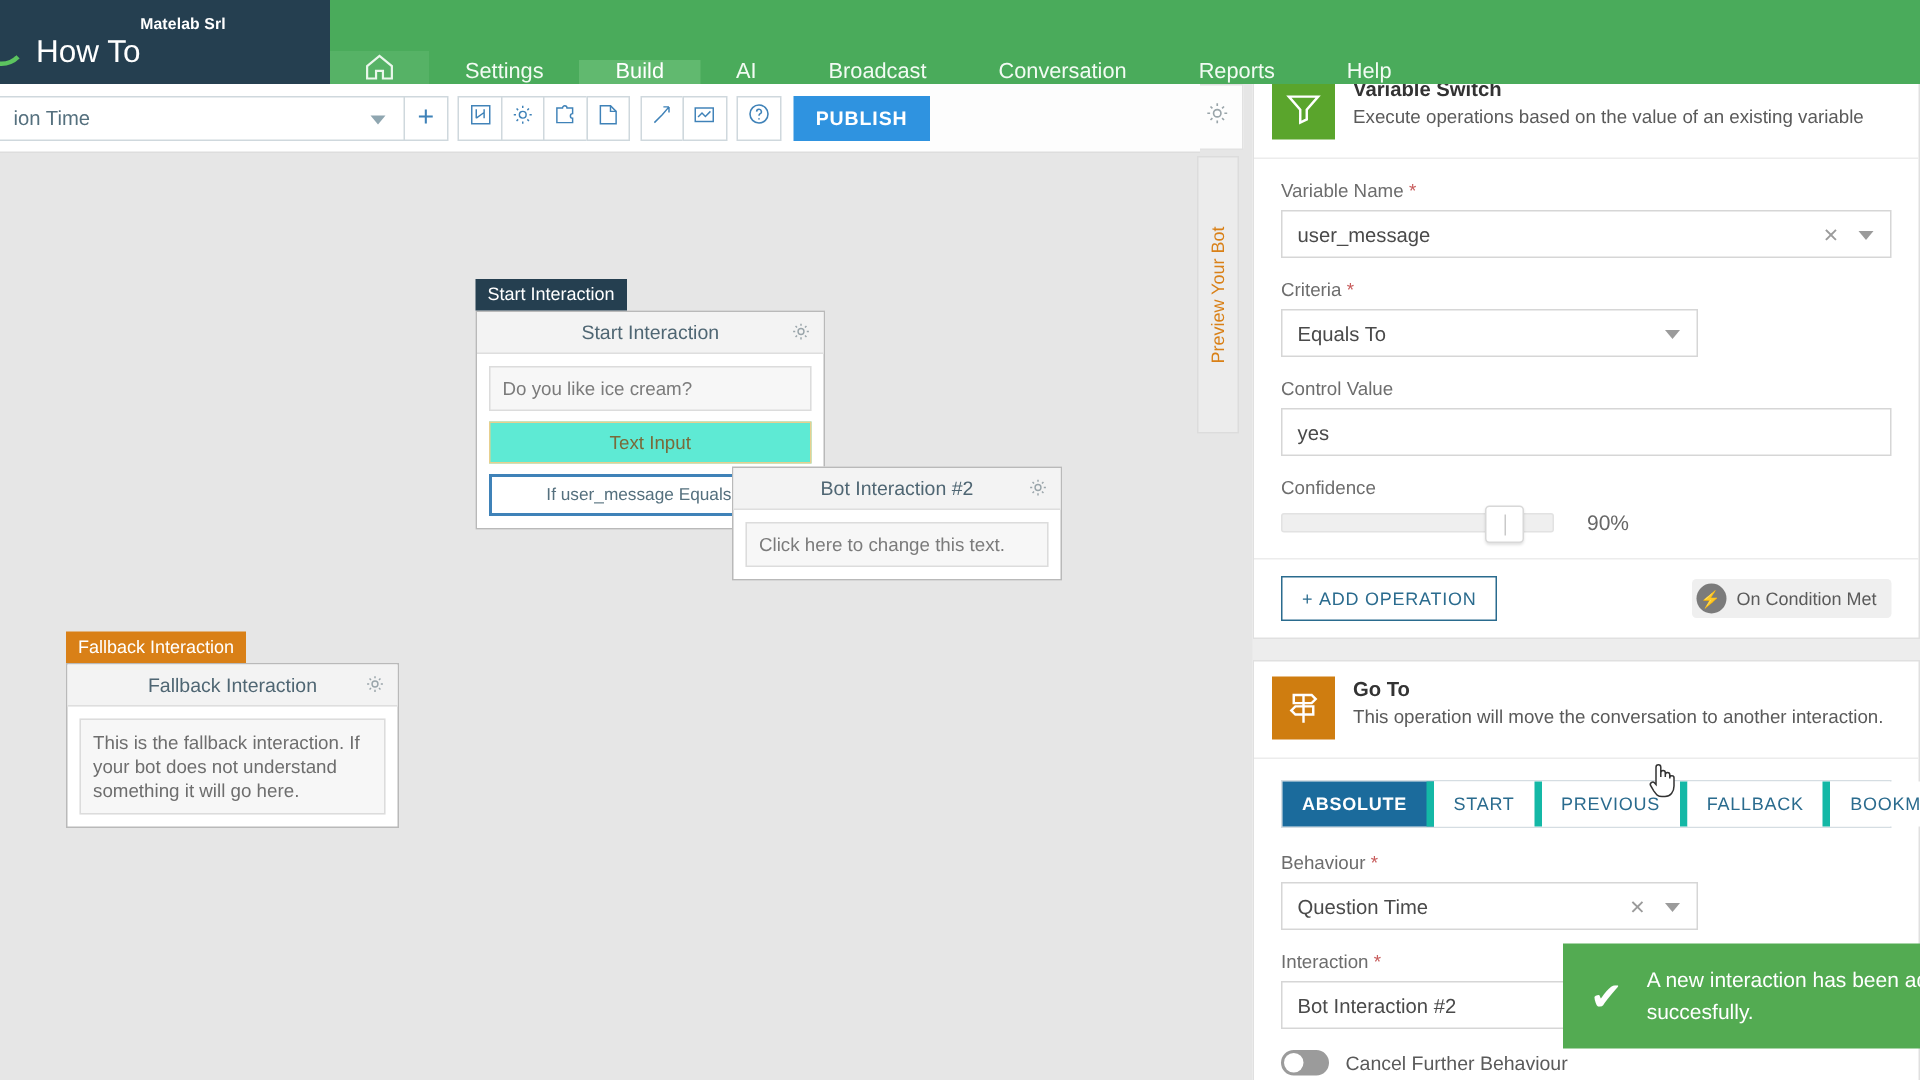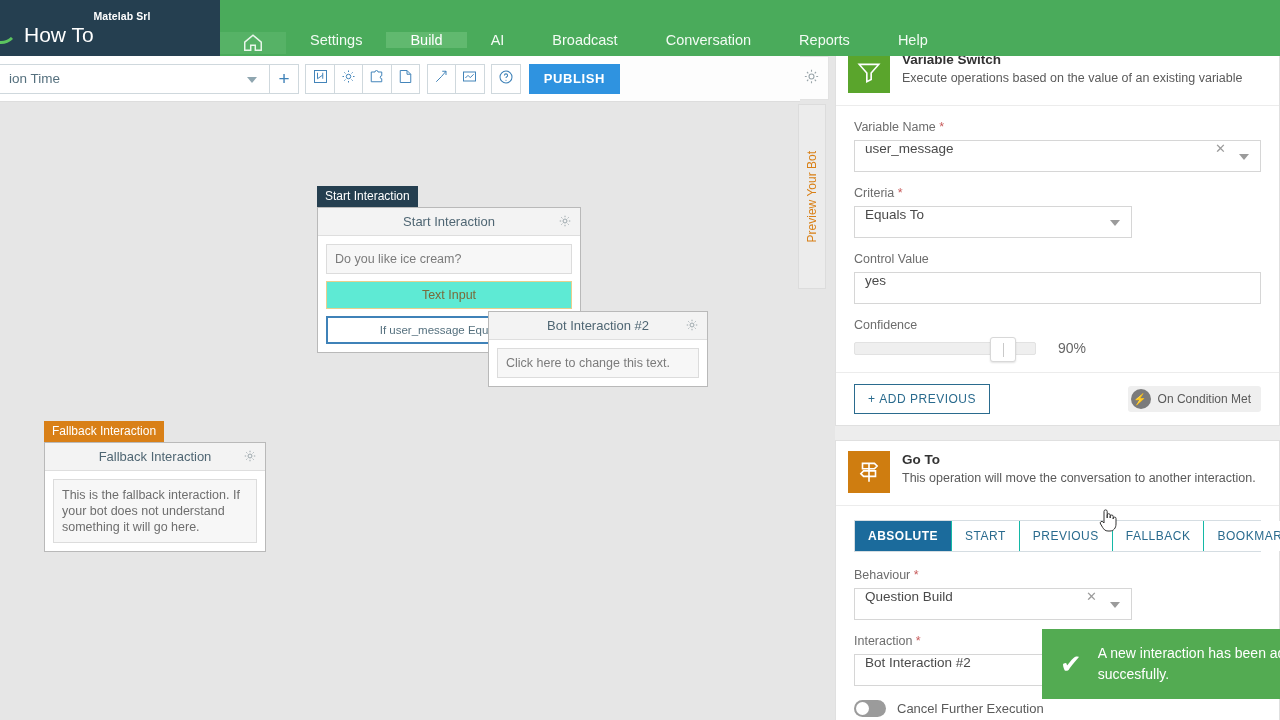--- a/index.html
+++ b/index.html
@@ -21,21 +21,21 @@
     display: flex; flex-direction: column; justify-content: center;
     padding-left: 24px; position: relative;
   }
   .brand-logo {
     position: absolute; left: -16px; top: 10px; width: 34px; height: 34px;
     border: 3px solid #5cc45f; border-radius: 50%;
     border-right-color: transparent; border-top-color: transparent;
   }
   .brand-sub { font-size: 10.5px; font-weight: bold; letter-spacing: .1px; line-height: 12px; text-align: center; }
   .brand-title { font-size: 21px; font-weight: normal; line-height: 24px; margin-top: 1px; }
-  .navitems { display: flex; align-items: flex-start; margin-top: 32px; }
+  .navitems { display: flex; align-items: flex-end; }
   .navitem {
     display: flex; align-items: center; justify-content: center;
     padding: 0 24px; color: #f2fbf3; font-size: 14.5px; cursor: pointer;
     white-space: nowrap;
   }
   .navitem.home { padding: 0 22px; background: #56b266; }
   .navitem.active { background: #61b96f; color: #ffffff; }
   .home-ico svg { display: block; }
 
   
@@ -143,21 +143,21 @@
   .card-ico.orange { background: #cf7d10; }
   .card-txt { padding-left: 12px; padding-top: 1px; }
   .card-title { font-size: 13.5px; font-weight: bold; color: #333; line-height: 16px; }
   .card-desc { font-size: 12.5px; color: #5a5a5a; line-height: 16px; margin-top: 2px; }
   .card-body { border-top: 1px solid #ececec; padding: 14px 18px 16px; }
 
   .lbl { font-size: 12.5px; color: #6d6d6d; margin-bottom: 6px; }
   .lbl .req { color: #c75b5b; }
   .inputbox {
     height: 32px; border: 1px solid #d6d6d6; background: #fff;
-    display: flex; align-items: flex-start; padding: 0 10px;
+    display: flex; align-items: center; padding: 0 10px;
     color: #4a4a4a; font-size: 13.5px; position: relative; margin-bottom: 14px;
   }
   .inputbox .clr { position: absolute; right: 34px; color: #9b9b9b; font-size: 13px; }
   .inputbox .caret {
     position: absolute; right: 11px; top: 13px;
     border-left: 5px solid transparent; border-right: 5px solid transparent;
     border-top: 6px solid #9b9b9b;
   }
   .inputbox.w278 { width: 278px; }
   .inputbox.wide { width: 100%; }
@@ -193,21 +193,21 @@
   .chip-ico {
     width: 20px; height: 20px; border-radius: 50%; background: #7b7b7b;
     color: #fff; display: flex; align-items: center; justify-content: center;
     font-size: 11px; margin-right: 7px;
   }
 
   .tabs { display: flex; border: 1px solid #d5dde2; margin-bottom: 16px; }
   .tab {
     flex: 0 0 auto; padding: 8px 13px; font-size: 12px; letter-spacing: .5px;
     color: #2a6b8e; background: #fff; cursor: pointer;
-    border-right: 1px solid #14b8a6;
+    border-right: 5px solid #14b8a6;
   }
   .tab:last-child { border-right: none; }
   .tab.active { background: #1b6b9c; color: #fff; font-weight: bold; }
 
   .toggle-row { display: flex; align-items: center; margin-top: 6px; }
   .toggle {
     width: 32px; height: 17px; border-radius: 9px; background: #9b9b9b;
     position: relative; cursor: pointer;
   }
   .toggle:after {
@@ -322,21 +322,21 @@
             <path d="M8 8 a2 2 0 1 1 2.6 2 q-0.6 .5 -0.6 1.4"></path>
             <circle cx="10" cy="14" r=".7" fill="#3f82b8" stroke="none"></circle>
         </svg>
       </span>
     </div>
     <div class="publish">PUBLISH</div>
   </div>
 
   <div class="canvas">
 
-    <div class="node" style="left:317px; top:84px; width:264px;">
+    <div class="node" style="left:317px; top:84px; width:233px;">
       <div class="node-tag start">Start Interaction</div>
       <div class="node-box">
         <div class="node-head">
           <span>Start Interaction</span>
           <span class="gear">
             <svg width="14" height="14" viewBox="0 0 20 20" fill="none" stroke="#9aa5aa" stroke-width="1.4">
               <circle cx="10" cy="10" r="2.8"></circle>
               <path d="M10 2.5 v2 M10 15.5 v2 M2.5 10 h2 M15.5 10 h2 M4.8 4.8 l1.4 1.4 M13.8 13.8 l1.4 1.4 M15.2 4.8 l-1.4 1.4 M6.2 13.8 l-1.4 1.4"></path>
             </svg>
           </span>
@@ -445,21 +445,21 @@
         <div class="lbl" style="margin-bottom:0;">Confidence</div>
         <div class="slider-row">
           <div class="slider-track">
             <div class="slider-knob"></div>
           </div>
           <div class="slider-val">90%</div>
         </div>
       </div>
       <div class="card-foot">
         <div class="addop">
-          <span>+&nbsp;</span><span>ADD PREVIOUS</span>
+          <span>+&nbsp;</span><span>ADD OPERATION</span>
         </div>
         <div class="chip">
           <span class="chip-ico">⚡</span>
           <span>On Condition Met</span>
         </div>
       </div>
     </div>
 
     <div class="card">
       <div class="card-head">
@@ -482,36 +482,36 @@
           <div class="tab">PREVIOUS</div>
           <div class="tab">FALLBACK</div>
           <div class="tab">BOOKMARK</div>
         </div>
 
         <div class="lbl">
           <span>Behaviour</span>
           <span class="req">*</span>
         </div>
         <div class="inputbox w278">
-          <span>Question Build</span>
+          <span>Question Time</span>
           <span class="clr">✕</span>
           <span class="caret"></span>
         </div>
 
         <div class="lbl">
           <span>Interaction</span>
           <span class="req">*</span>
         </div>
         <div class="inputbox wide">
           <span>Bot Interaction #2</span>
         </div>
 
         <div class="toggle-row">
           <div class="toggle"></div>
-          <div class="toggle-lbl">Cancel Further Execution</div>
+          <div class="toggle-lbl">Cancel Further Behaviour</div>
         </div>
       </div>
     </div>
   </div>
 
   <div class="toast">
     <div class="toast-check">✔</div>
     <div class="toast-txt">A new interaction has been added succesfully.</div>
   </div>
 

